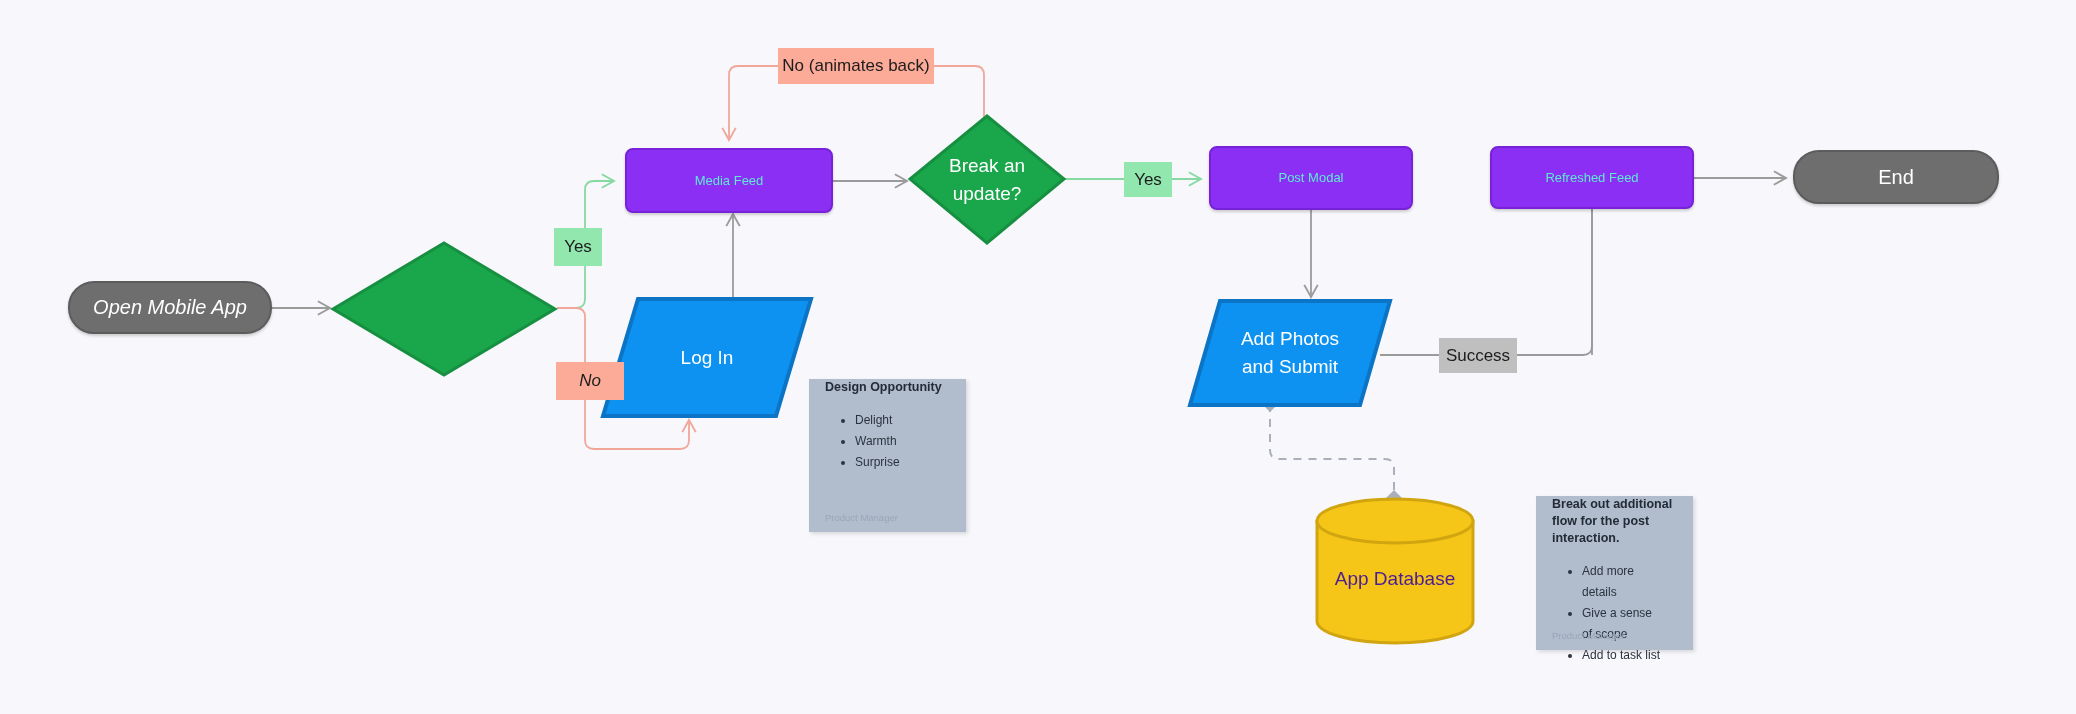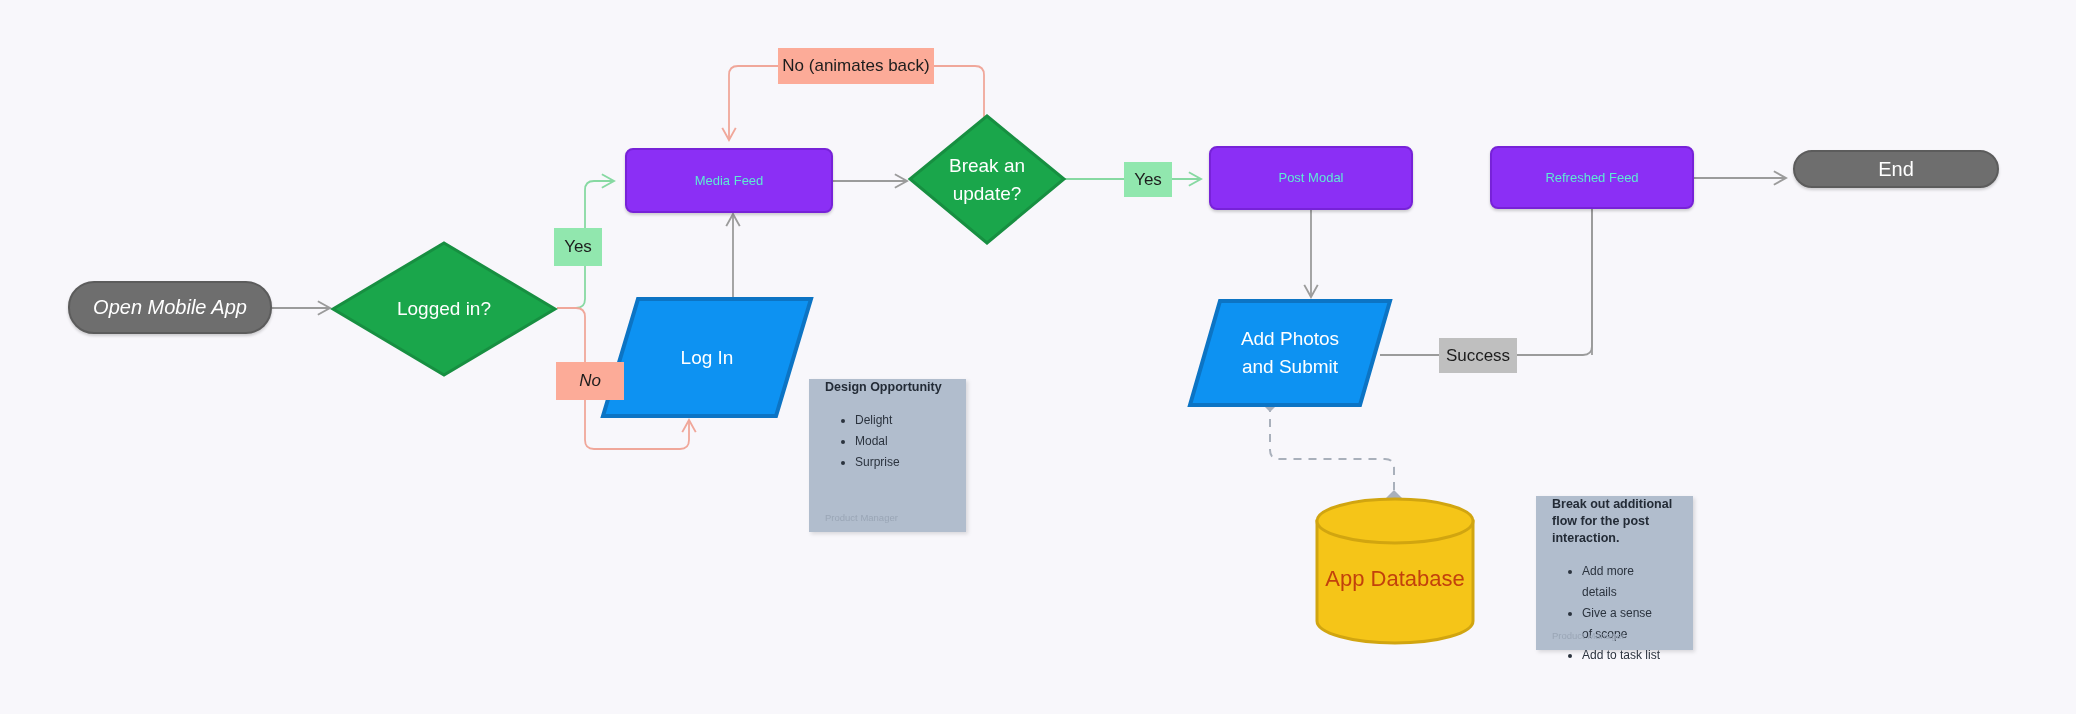--- a/index.html
+++ b/index.html
@@ -91,22 +91,22 @@
   
   .n-db { background: transparent; }
   .n-db .db-shape {
     position: absolute;
     left: 0; top: 0;
     width: 100%; height: 100%;
   }
   .n-db .db-label {
     position: relative;
     z-index: 2;
-    color: #c2410c;
-    font-size: 22px;
+    color: #4c1d95;
+    font-size: 19px;
     width: 100%;
     text-align: center;
     transform: translateY(8px);
   }
   
   .edge-label {
     position: absolute;
     box-sizing: border-box;
     display: flex;
     align-items: center;
@@ -200,21 +200,20 @@
   </svg>
 
   <div class="node n-terminator" style="left:68px; top:281px; width:204px; height:53px;font-style:italic;">
     <span>Open Mobile App</span>
   </div>
 
   <div class="node n-decision" style="left:330px; top:240px; width:228px; height:138px;">
     <svg class="diamond-shape" viewBox="0 0 228 138" preserveAspectRatio="none">
       <polygon points="114,3 225,69 114,135 3,69" fill="#1aa64b" stroke="#178f41" stroke-width="3"></polygon>
     </svg>
-    <span class="diamond-label">Logged in?</span>
   </div>
 
   <div class="node n-process" style="left:625px; top:148px; width:208px; height:65px;">
     <span>Media Feed</span>
   </div>
 
   <div class="node n-io" style="left:600px; top:296px; width:214px; height:123px;">
     <svg class="para-shape" viewBox="0 0 214 123" preserveAspectRatio="none">
       <polygon points="38,3 211,3 176,120 3,120" fill="#0d92f2" stroke="#0c74c4" stroke-width="4"></polygon>
     </svg>
@@ -242,21 +241,21 @@
   </div>
 
   <div class="node n-process" style="left:1209px; top:146px; width:204px; height:64px;">
     <span>Post Modal</span>
   </div>
 
   <div class="node n-process" style="left:1490px; top:146px; width:204px; height:63px;">
     <span>Refreshed Feed</span>
   </div>
 
-  <div class="node n-terminator" style="left:1793px; top:150px; width:206px; height:38px;">
+  <div class="node n-terminator" style="left:1793px; top:150px; width:206px; height:54px;">
     <span>End</span>
   </div>
 
   <div class="node n-db" style="left:1314px; top:496px; width:162px; height:150px;">
     <svg class="db-shape" viewBox="0 0 162 150" preserveAspectRatio="none">
       <path d="M3 25 L3 125 A78 22 0 0 0 159 125 L159 25 Z" fill="#f5c518" stroke="#d1a510" stroke-width="3"></path>
       <ellipse cx="81" cy="25" rx="78" ry="22" fill="#f5c518" stroke="#d1a510" stroke-width="3"></ellipse>
     </svg>
     <span class="db-label">App Database</span>
   </div>
@@ -278,21 +277,21 @@
   </div>
 
   <div class="edge-label lbl-gray" style="left:1439px; top:338px; width:78px; height:35px;">
     <span>Success</span>
   </div>
 
   <div class="sticky" style="left:809px; top:379px; width:157px; height:153px;">
     <div class="sticky-title">Design Opportunity</div>
     <ul>
       <li>Delight</li>
-      <li>Modal</li>
+      <li>Warmth</li>
       <li>Surprise</li>
     </ul>
     <div class="sticky-author">Product Manager</div>
   </div>
 
   <div class="sticky" style="left:1536px; top:496px; width:157px; height:154px;">
     <div class="sticky-title">Break out additional flow for the post interaction.</div>
     <ul>
       <li>Add more details</li>
       <li>Give a sense of scope</li>

